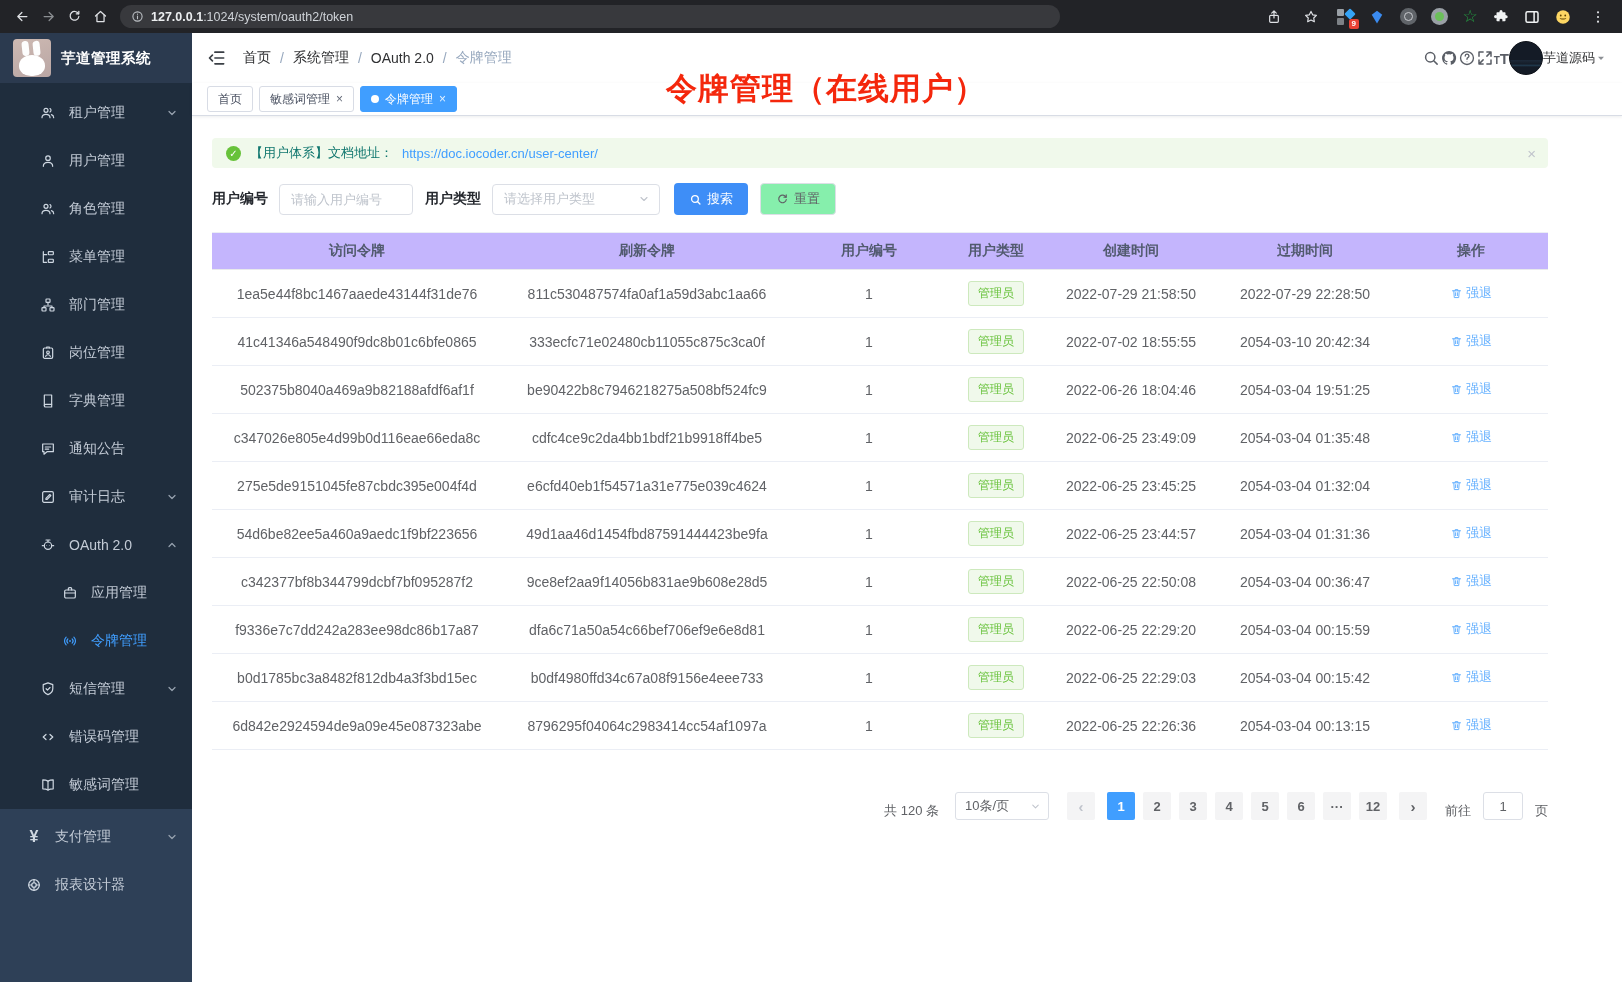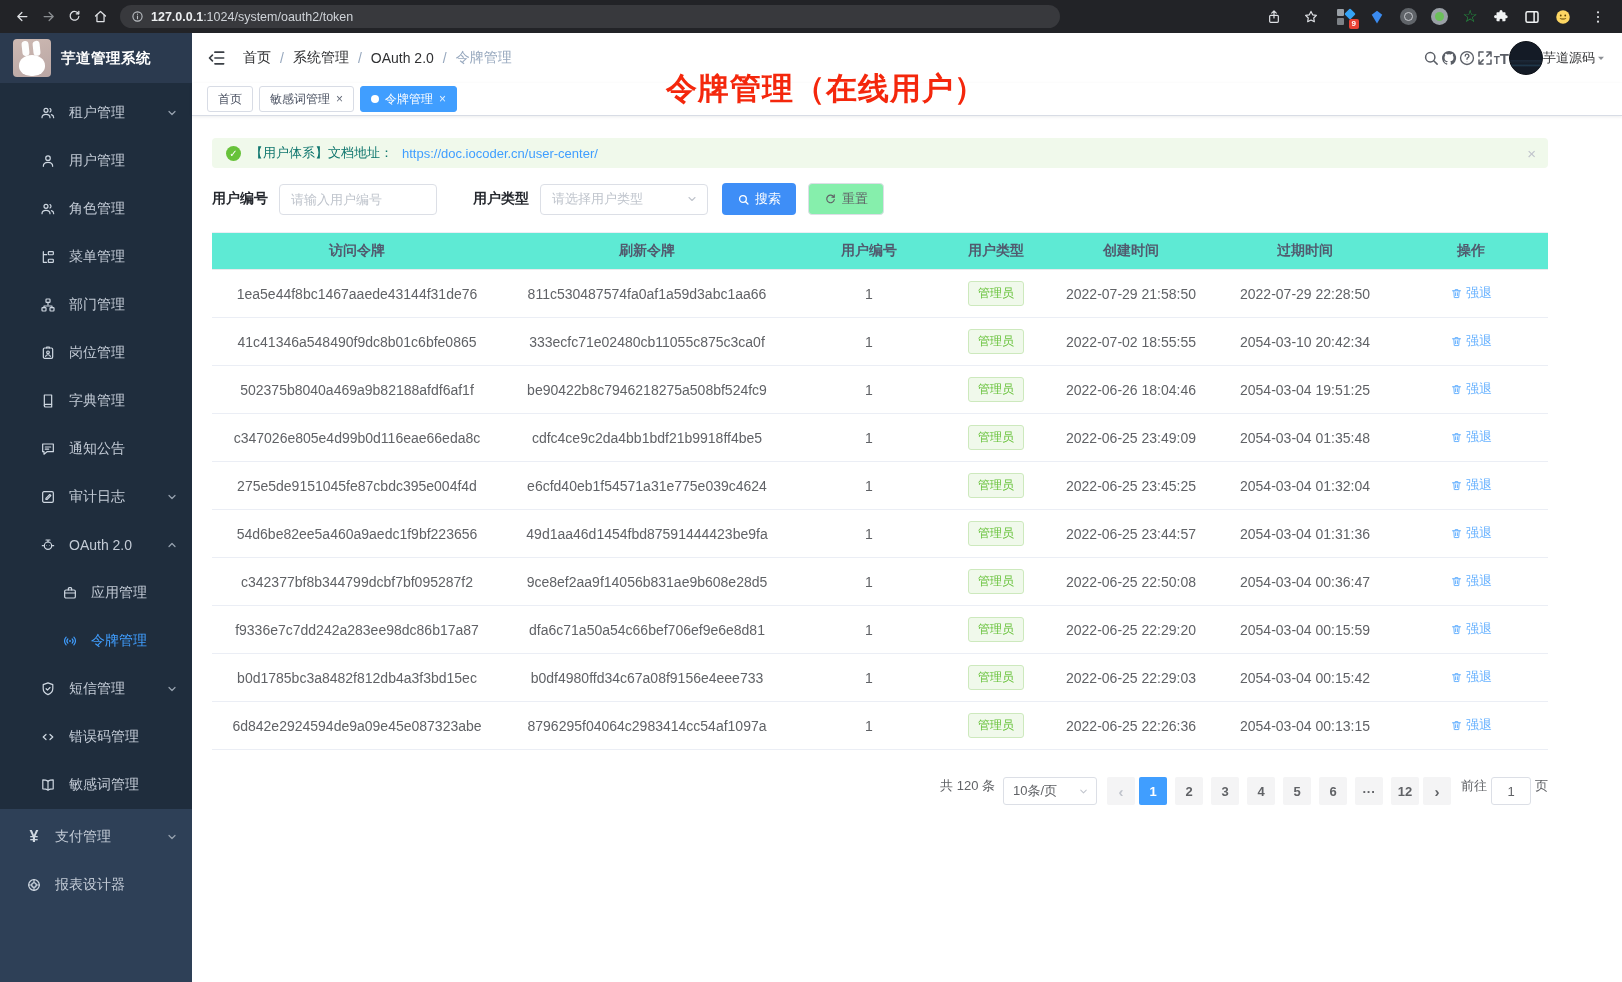--- a/index.html
+++ b/index.html
@@ -81,39 +81,39 @@
   .content{padding:22px 0 0 20px;width:1356px}
   .alert{height:30px;background:#f0f9eb;border-radius:4px;display:flex;align-items:center;padding:0 14px;gap:9px;position:relative}
   .alert-check{width:15px;height:15px;border-radius:50%;background:#67c23a;color:#fff;font-size:10px;line-height:15px;
     text-align:center;flex:none;font-weight:700}
   .alert-text{color:#0f766e;font-size:13px}
   .alert-link{color:#409eff;font-size:13px;cursor:pointer;text-decoration:none}
   .alert-close{position:absolute;right:12px;color:#c0c4cc;font-size:15px;cursor:pointer}
 
   .filters{display:flex;align-items:center;margin-top:15px;font-size:14px}
   .flabel{font-weight:700;color:#25282e;margin-right:11px}
-  .finput{width:158px;height:31px;border:1px solid #dcdfe6;border-radius:4px;padding:0 11px;font-size:13px;color:#606266;outline:none;margin-right:36px}
+  .finput{width:134px;height:31px;border:1px solid #dcdfe6;border-radius:4px;padding:0 11px;font-size:13px;color:#606266;outline:none;margin-right:12px}
   .finput::placeholder{color:#bfc4cc}
   .fselect{width:168px;height:31px;border:1px solid #dcdfe6;border-radius:4px;padding:0 9px 0 11px;font-size:13px;color:#bfc4cc;
     display:flex;align-items:center;justify-content:space-between;cursor:pointer;margin-right:12px}
   .fselect .chev{width:12px;height:12px;color:#c0c4cc}
   .btn{height:32px;padding:0 15px;border-radius:4px;font-size:13px;display:inline-flex;align-items:center;gap:5px;cursor:pointer;border:none}
   .btn .icn{width:13px;height:13px}
   .btn-primary{background:#3e8ef7;color:#fff;margin-left:2px}
   .btn-plain{background:#86efac;color:#606266;border:1px solid #dcdfe6;margin-left:12px}
 
   table.grid{margin-top:17px;width:1336px;border-collapse:collapse;table-layout:fixed}
-  .grid th{height:37px;background:#5eead4;font-size:14px;font-weight:700;color:#515a6e;
+  .grid th{height:37px;background:#c4b5fd;font-size:14px;font-weight:700;color:#515a6e;
     border-top:1px solid #ebeef5;border-bottom:1px solid #e8eaec;text-align:center}
   .grid td{height:48px;text-align:center;font-size:14px;color:#606266;border-bottom:1px solid #ebeef5;white-space:nowrap;overflow:hidden}
   .tag{display:inline-block;padding:3px 9px;font-size:12px;color:#67c23a;background:#f0f9eb;border:1px solid #cde9bd;border-radius:3px}
   .act{color:#66b1ff;font-size:13px;display:inline-flex;align-items:center;gap:3px;cursor:pointer}
   .act .icn{width:13px;height:13px}
 
-  .pager{margin-top:27px;display:flex;align-items:flex-start;justify-content:flex-end;gap:4px;font-size:13px;color:#606266;width:1336px}
+  .pager{margin-top:42px;display:flex;align-items:flex-end;justify-content:flex-end;gap:12px;font-size:13px;color:#606266;width:1336px}
   .ptotal{margin-right:4px}
   .psel{width:94px;height:28px;border:1px solid #dcdfe6;border-radius:3px;display:flex;align-items:center;justify-content:space-between;
     padding:0 7px 0 9px;color:#606266;cursor:pointer;margin-right:6px}
   .psel .chev{width:11px;height:11px;color:#c0c4cc}
   .pbtn{min-width:28px;height:28px;padding:0 4px;background:#f4f4f5;border-radius:2px;display:flex;align-items:center;justify-content:center;
     font-weight:700;color:#606266;cursor:pointer}
   .pbtn.arrow{font-size:15px}
   .pbtn.disabled{color:#c0c4cc}
   .pbtn.active{background:#409eff;color:#fff;cursor:default}
   .goto-label{margin-left:6px}

